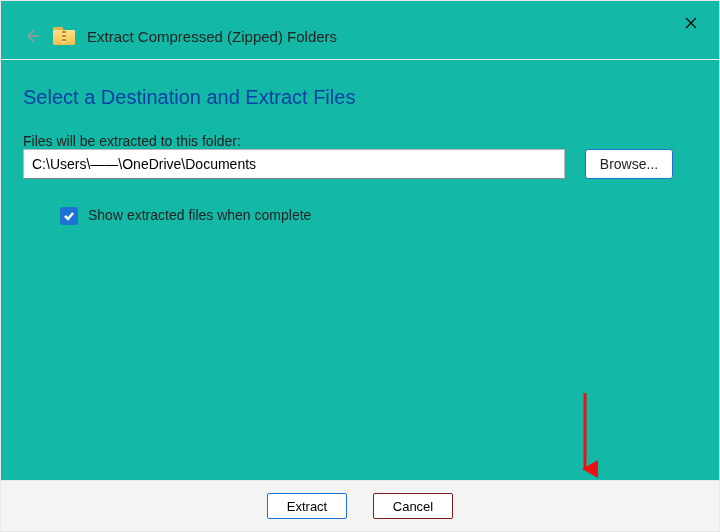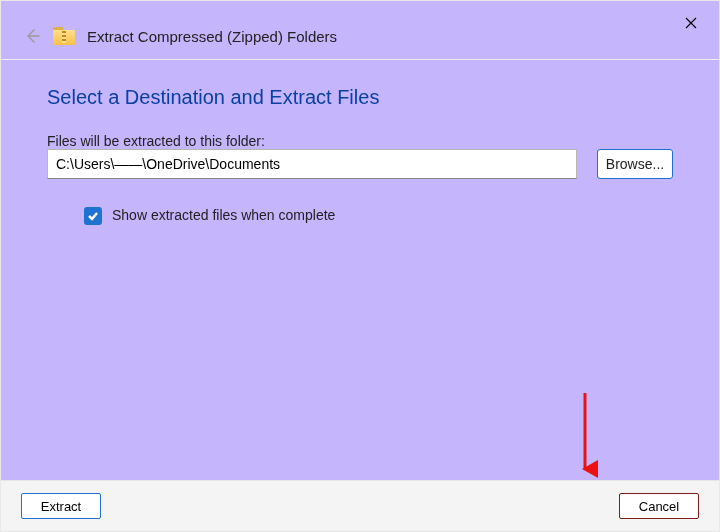--- a/index.html
+++ b/index.html
@@ -4,21 +4,21 @@
   <style>
     * { box-sizing: border-box; margin: 0; padding: 0; }
     body {
       font-family: "Segoe UI", -apple-system, sans-serif;
       background: #fff;
       width: 720px;
       height: 532px;
       overflow: hidden;
       position: relative;
     }
-    .window { width: 720px; height: 532px; background:#c4b5fd; border:1px solid #e8e8e8; position:relative; display:flex; flex-direction:column; }
+    .window { width: 720px; height: 532px; background:#14b8a6; border:1px solid #e8e8e8; position:relative; display:flex; flex-direction:column; }
     .titlebar-close {
       position: absolute;
       top: 8px; right: 14px;
       width: 28px; height: 28px;
       display:flex; align-items:center; justify-content:center;
       font-size: 16px;
       line-height:1;
       cursor: pointer;
       color:#000;
     }
@@ -27,36 +27,36 @@
       gap:12px;
       padding: 26px 20px 14px 22px;
       border-bottom: 1px solid #ececec;
     }
     .back-btn { width:18px; height:18px; display:flex; align-items:center; justify-content:center; color:#9a9a9a; cursor:default;}
     .folder-icon { width:22px; height:18px; position:relative; }
     .folder-icon .tab { position:absolute; top:0; left:0; width:10px; height:4px; background:#e0b24a; border-radius:1px 1px 0 0;}
     .folder-icon .body { position:absolute; top:3px; left:0; width:22px; height:15px; background:linear-gradient(#ffe08a,#f5c04b); border-radius:1px;}
     .folder-icon .zip { position:absolute; top:4px; left:9px; width:4px; height:12px; background:repeating-linear-gradient(#c08a20 0 2px,#ffe08a 2px 4px);}
     .header-title { font-size:15px; color:#222; }
-    .content { padding: 26px 46px 10px 46px; flex:1; }
+    .content { padding: 26px 46px 10px 22px; flex:1; }
     .heading { color:#0a3fa5; font-size:20px; font-weight:400; margin-bottom:24px; }
     .label { font-size:14px; color:#222; margin-bottom:0; }
     .path-row { display:flex; gap:20px; align-items:stretch; margin-bottom:28px; }
     .path-input {
       flex:1;
       border:1px solid #b6b6b6;
       border-bottom:1px solid #888;
       padding:5px 8px;
       font-size:14px;
       font-family:inherit;
       background:#fff;
       height:30px;
     }
     .browse-btn {
-      width:76px;
+      width:88px;
       border:1px solid #1e73d2;
       background:#fff;
       color:#222;
       font-size:14px;
       border-radius:3px;
       cursor:pointer;
       font-family:inherit;
     }
     .check-row { display:flex; align-items:flex-start; gap:10px;margin-left:37px; }
     .checkbox {
@@ -64,21 +64,21 @@
       background:#1e73d2;
       display:flex; align-items:center; justify-content:center;
       cursor:pointer;
     }
     .checkbox svg { width:12px; height:12px; stroke:#fff; stroke-width:2.5; fill:none; }
     .check-label { font-size:14px; color:#222; }
     .footer {
       border-top:1px solid #e6e6e6;
       background:#f4f4f4;
       padding:12px 20px;
-      display:flex; justify-content:space-between; gap:26px;
+      display:flex; justify-content:center; gap:26px;
     }
     .ftr-btn {
       min-width:80px; height:26px;
       border:1px solid #7f1d1d;
       background:#fff;
       font-size:13px;
       font-family:inherit;
       border-radius:2px;
       cursor:pointer;
       padding:0 12px;

